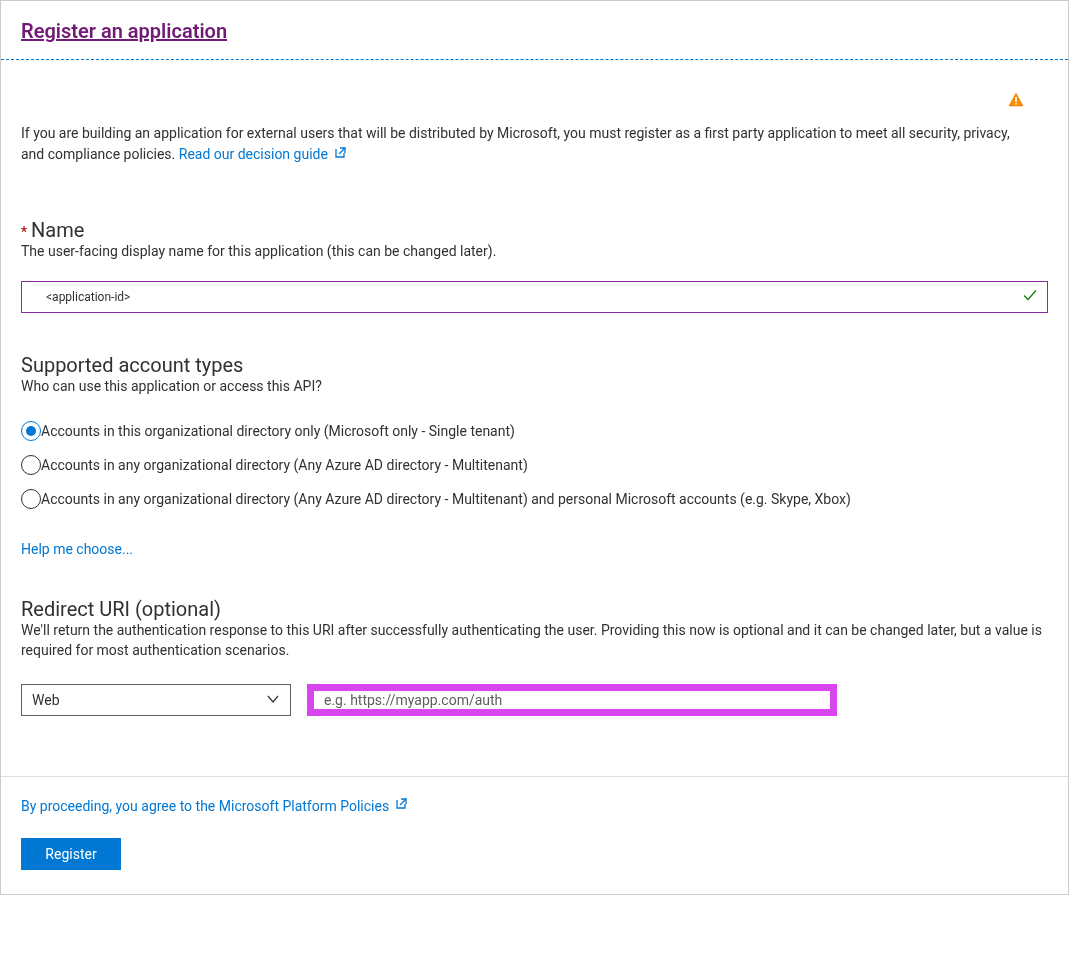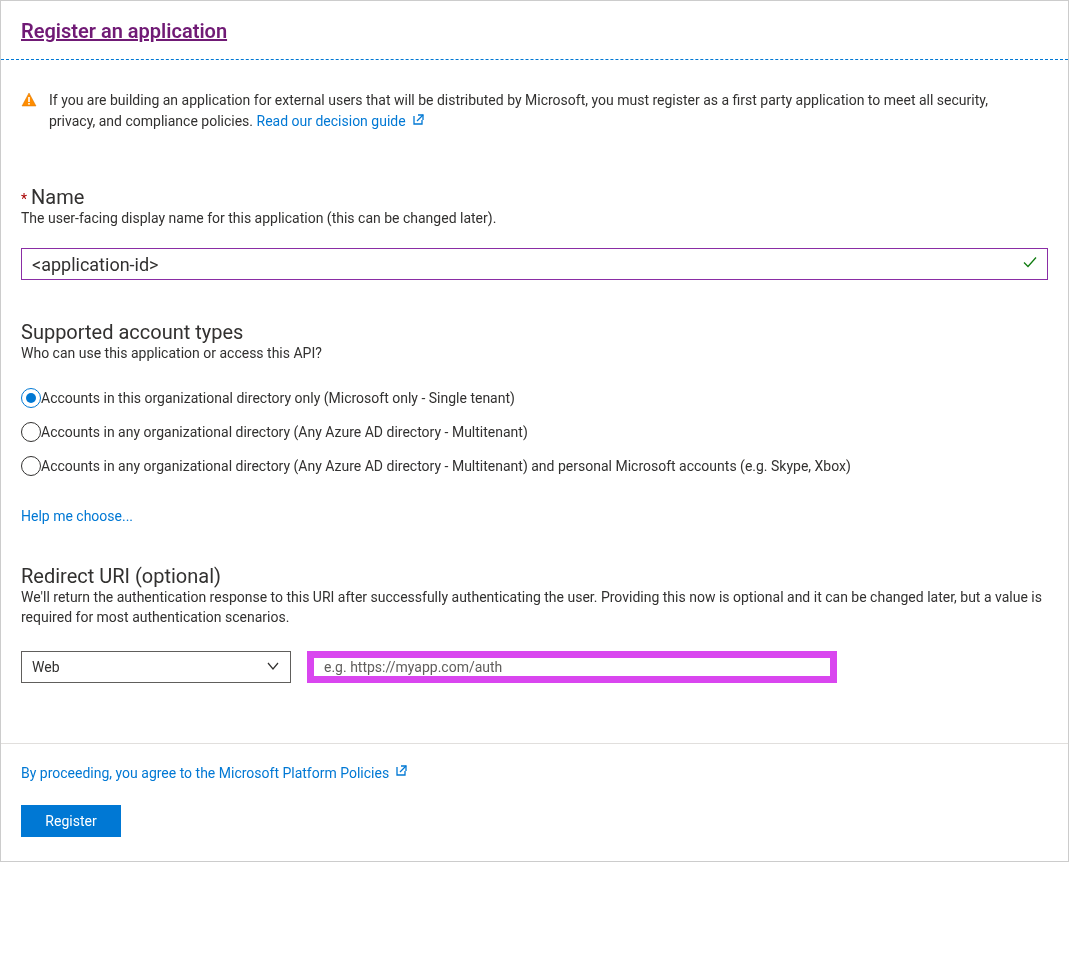--- a/index.html
+++ b/index.html
@@ -26,23 +26,24 @@
       font-size: 20px;
       font-weight: 600;
       color: #701a75;
       text-decoration: underline;
     }
     .content {
       padding: 0 20px 0 20px;
     }
     .alert {
       display: flex;
-      align-items: flex-start;
+      align-items: flex-end;
       gap: 12px;
       padding: 30px 24px 12px 0;
+      flex-direction: column;
     }
     .alert-icon {
       flex-shrink: 0;
       margin-top: 2px;
     }
     .alert-text {
       font-size: 14px;
       line-height: 1.5;
       color: #323130;
     }
@@ -76,23 +77,23 @@
       font-size: 14px;
       color: #323130;
       line-height: 1.4;
     }
     .name-input-wrap {
       position: relative;
       margin-top: 20px;
     }
     .name-input {
       width: 100%;
-      padding: 6px 36px 6px 10px;
+      padding: 6px 36px 6px 24px;
       border: 1px solid #8a2da5;
-      font-size: 18px;
+      font-size: 12px;
       font-family: inherit;
       color: #323130;
       outline: none;
       height: 32px;
     }
     .check-icon {
       position: absolute;
       right: 10px;
       top: 50%;
       transform: translateY(-50%);

